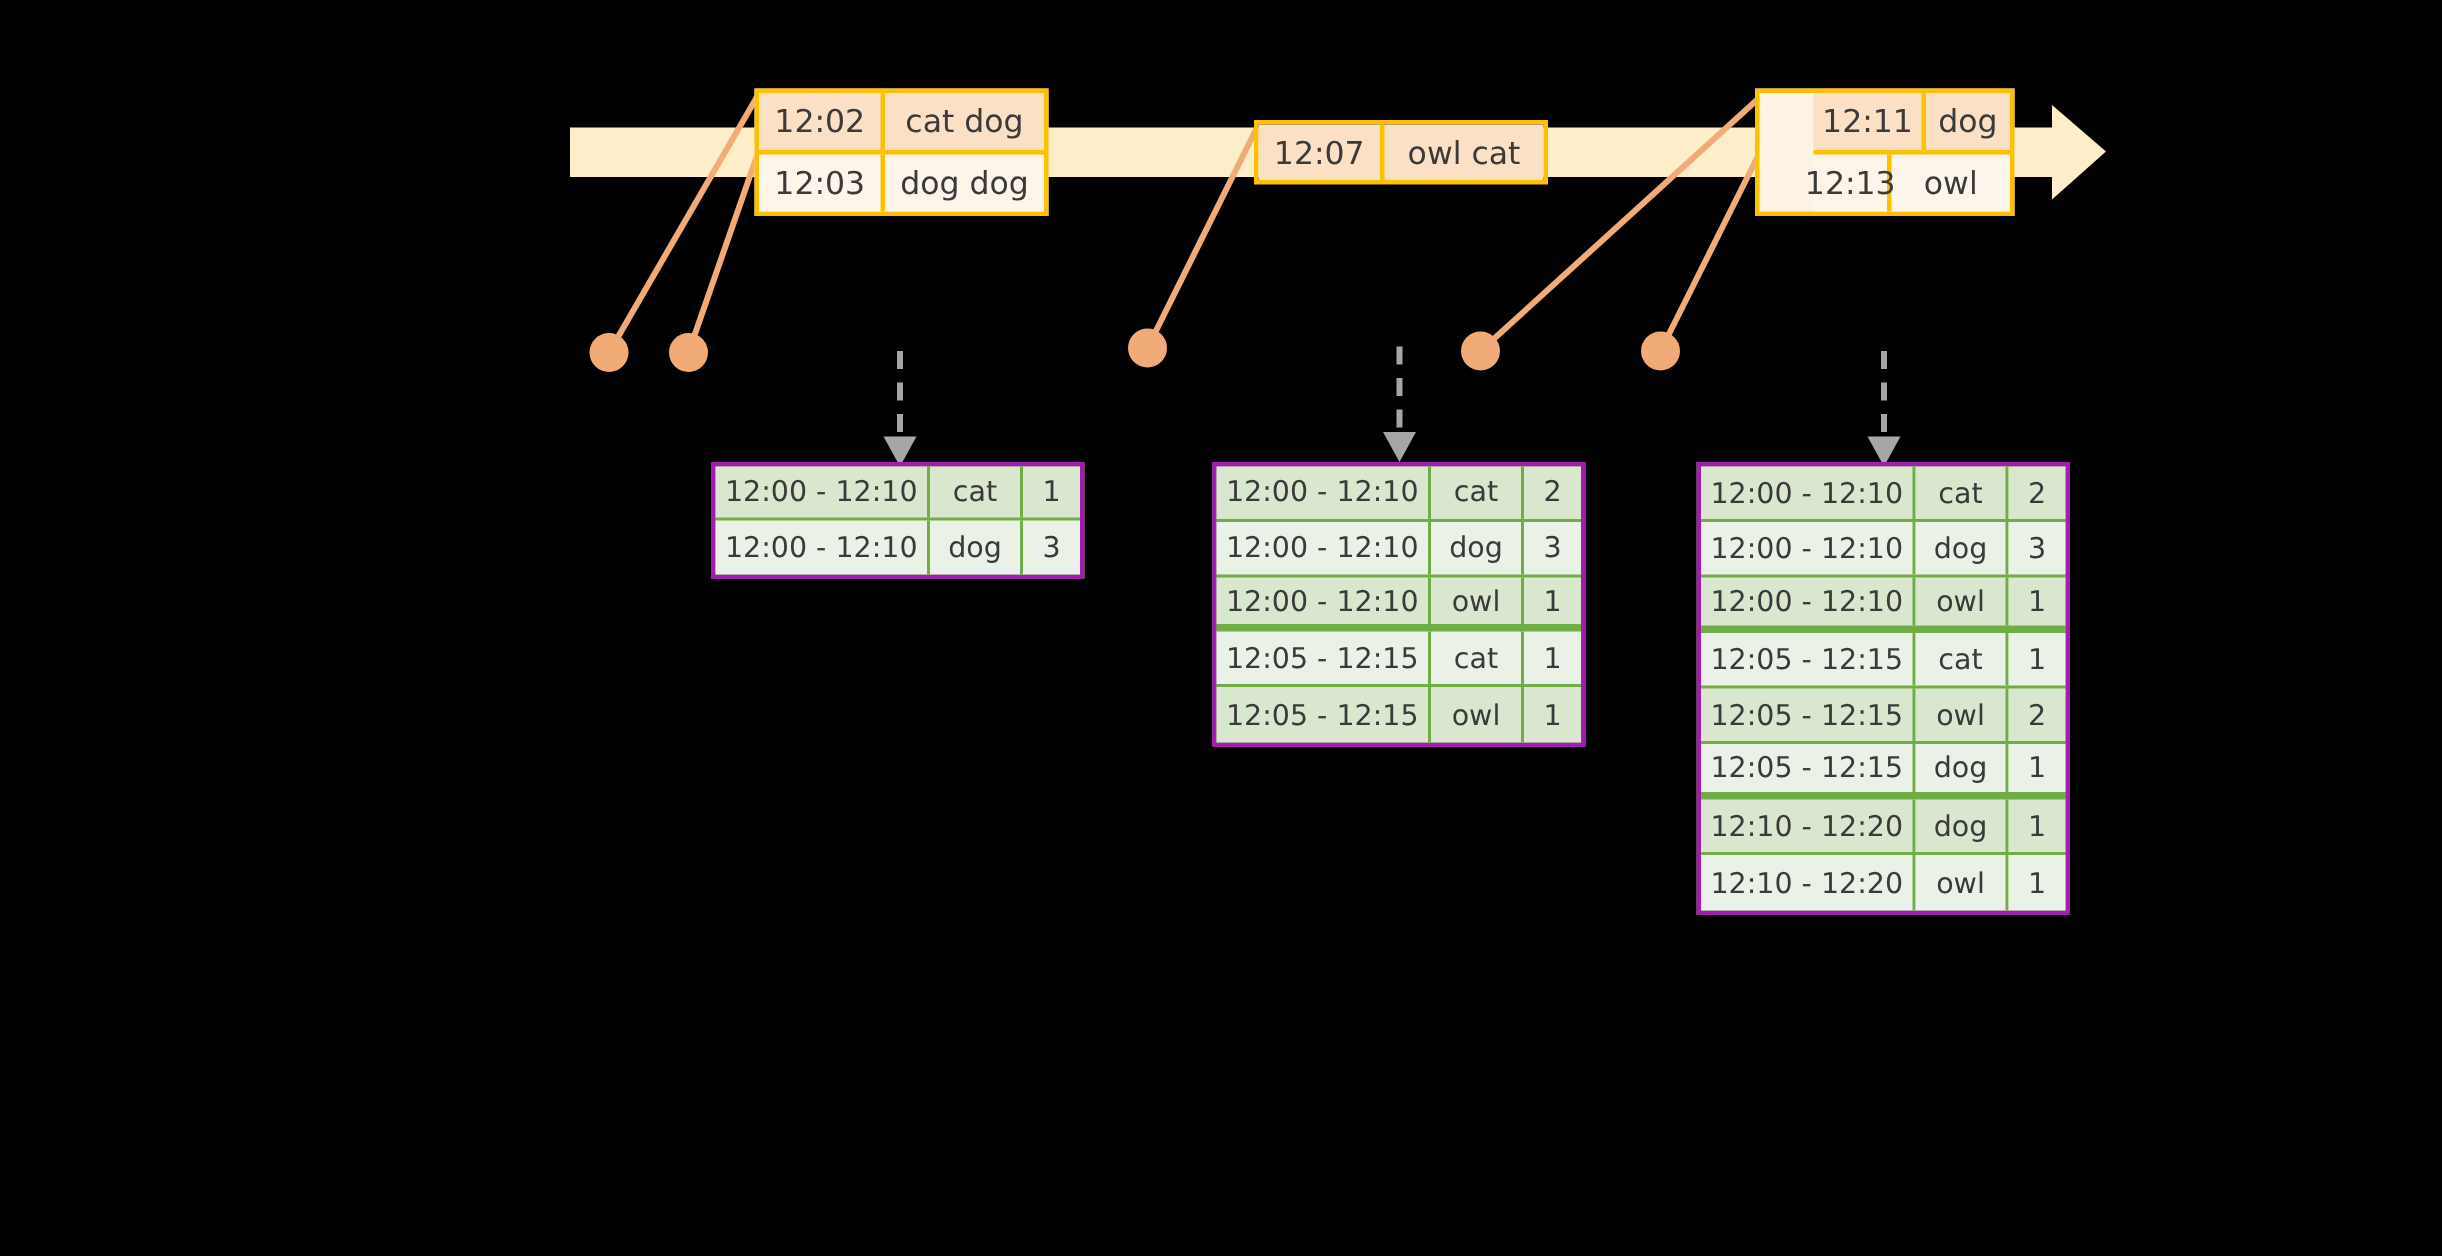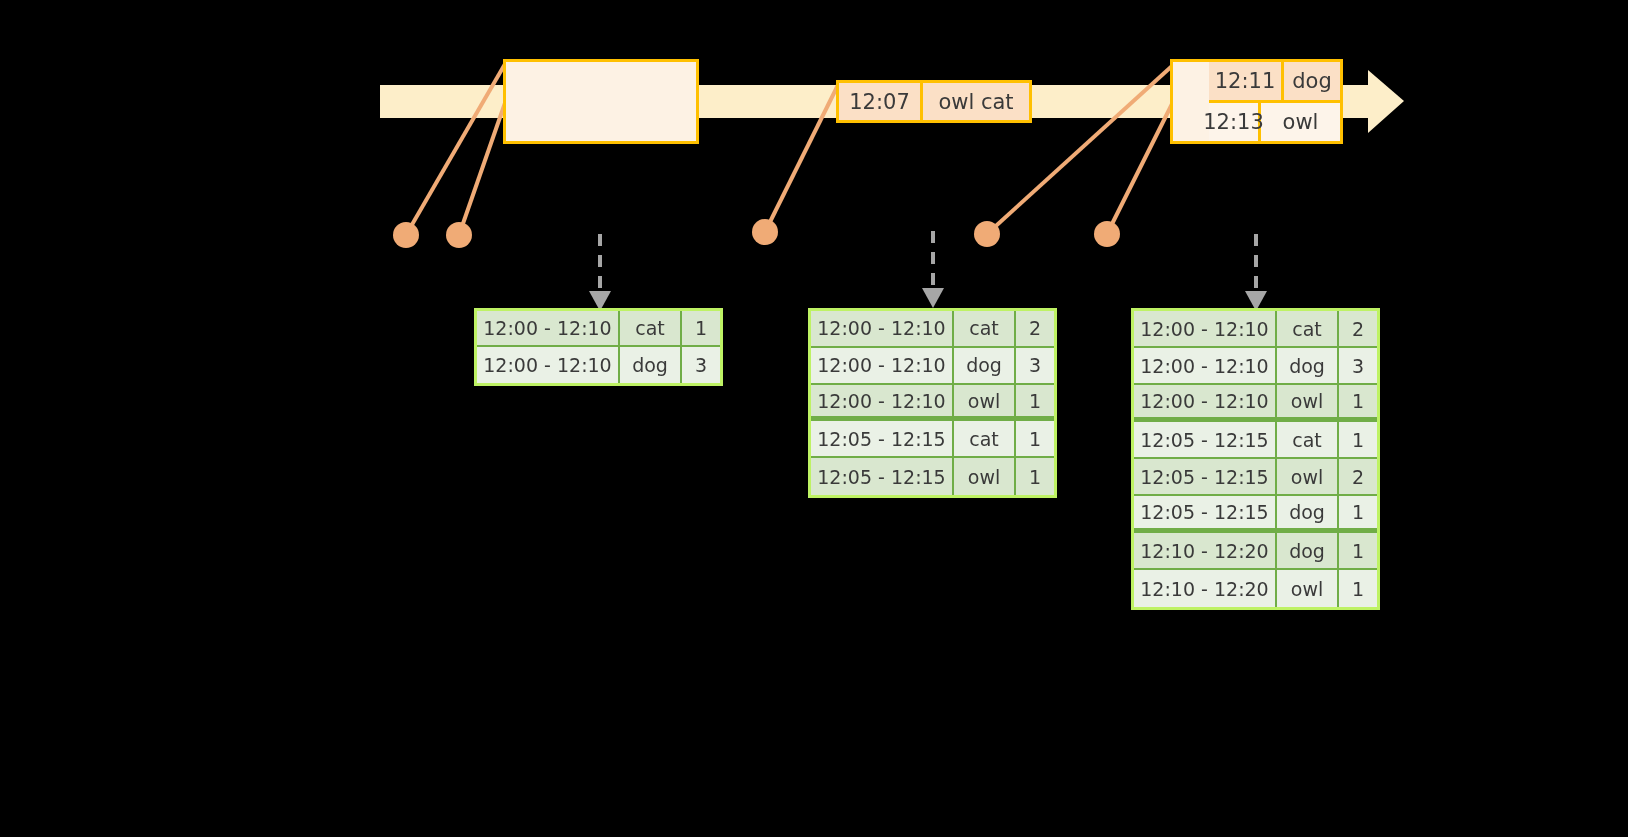--- a/index.html
+++ b/index.html
@@ -61,21 +61,21 @@
     display: flex;
     align-items: center;
     justify-content: center;
     color: #3a3a3a;
     font-size: 21px;
     white-space: nowrap;
   }
   
   .result-table {
     position: absolute;
-    border: 3px solid #bef264;
+    border: 3px solid #a21caf;
     box-sizing: border-box;
     background: #70ad47;
     display: flex;
     flex-direction: column;
   }
   .res-row {
     display: flex;
     height: 37px;
     box-sizing: border-box;
     border-bottom: 2px solid #70ad47;
@@ -137,20 +137,28 @@
       <line x1="600" y1="234" x2="600" y2="295" stroke="#a6a6a6" stroke-width="4" stroke-dasharray="12,9"></line>
       <polygon points="589,291 611,291 600,311" fill="#a6a6a6"></polygon>
       <line x1="933" y1="231" x2="933" y2="292" stroke="#a6a6a6" stroke-width="4" stroke-dasharray="12,9"></line>
       <polygon points="922,288 944,288 933,308" fill="#a6a6a6"></polygon>
       <line x1="1256" y1="234" x2="1256" y2="295" stroke="#a6a6a6" stroke-width="4" stroke-dasharray="12,9"></line>
       <polygon points="1245,291 1267,291 1256,311" fill="#a6a6a6"></polygon>
     </g>
   </svg>
 
   <div class="event-box" style="left:503px; top:59px; width:196px; height:85px;">
+    <div class="event-row tone-a">
+      <div class="event-time" style="width:84px;">12:02</div>
+      <div class="event-words">cat dog</div>
+    </div>
+    <div class="event-row tone-b">
+      <div class="event-time" style="width:84px;">12:03</div>
+      <div class="event-words">dog dog</div>
+    </div>
   </div>
 
   <div class="event-box" style="left:836px; top:80px; width:196px; height:43px;">
     <div class="event-row tone-a">
       <div class="event-time" style="width:84px;">12:07</div>
       <div class="event-words">owl cat</div>
     </div>
   </div>
 
   <div class="event-box" style="left:1170px; top:59px; width:173px; height:85px;padding-left:36px;">

